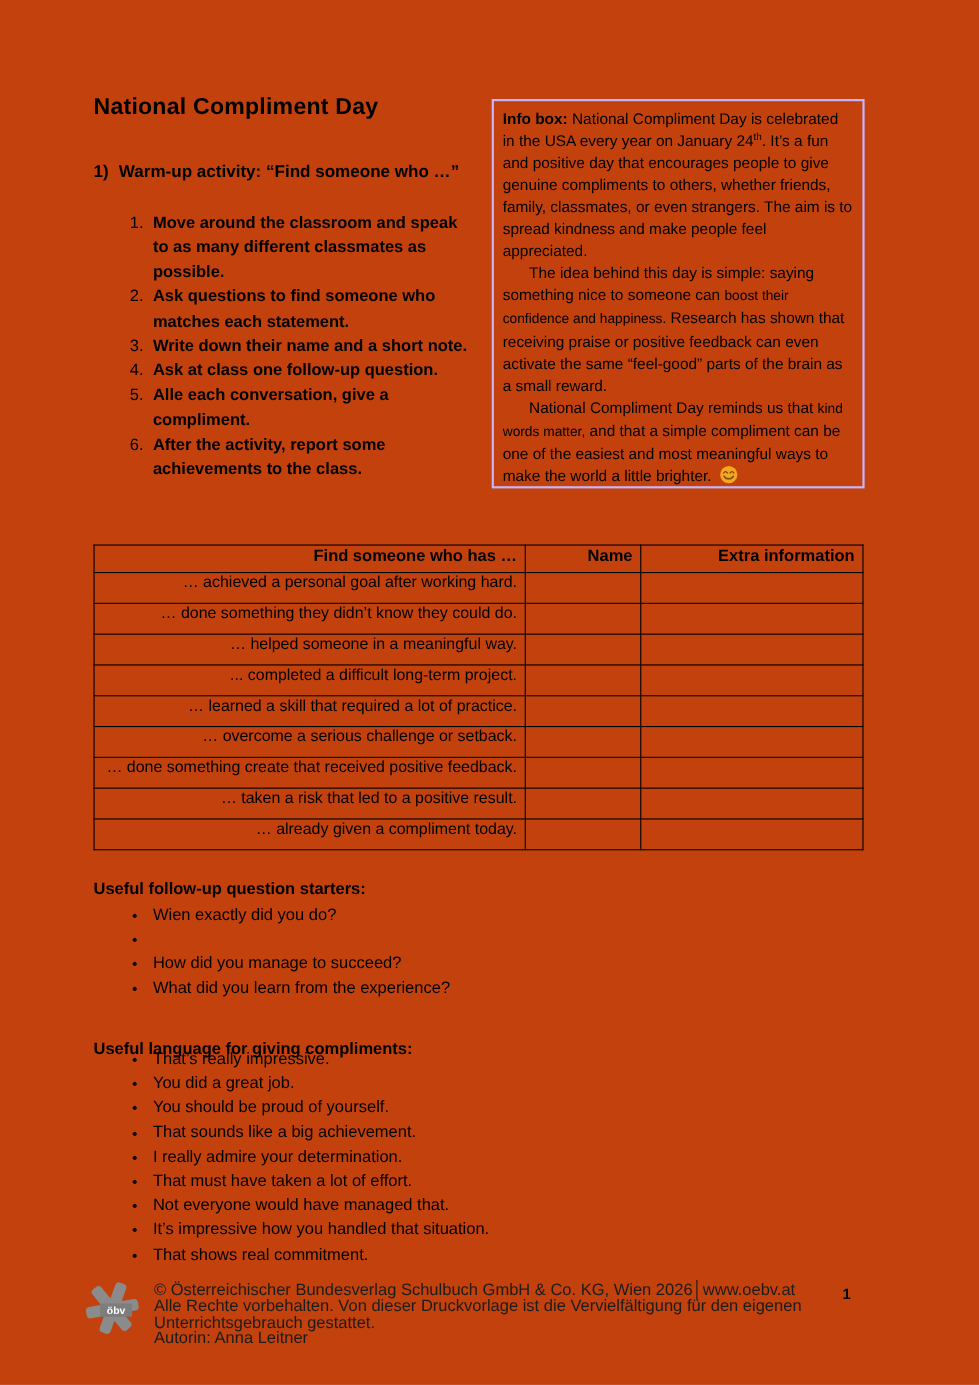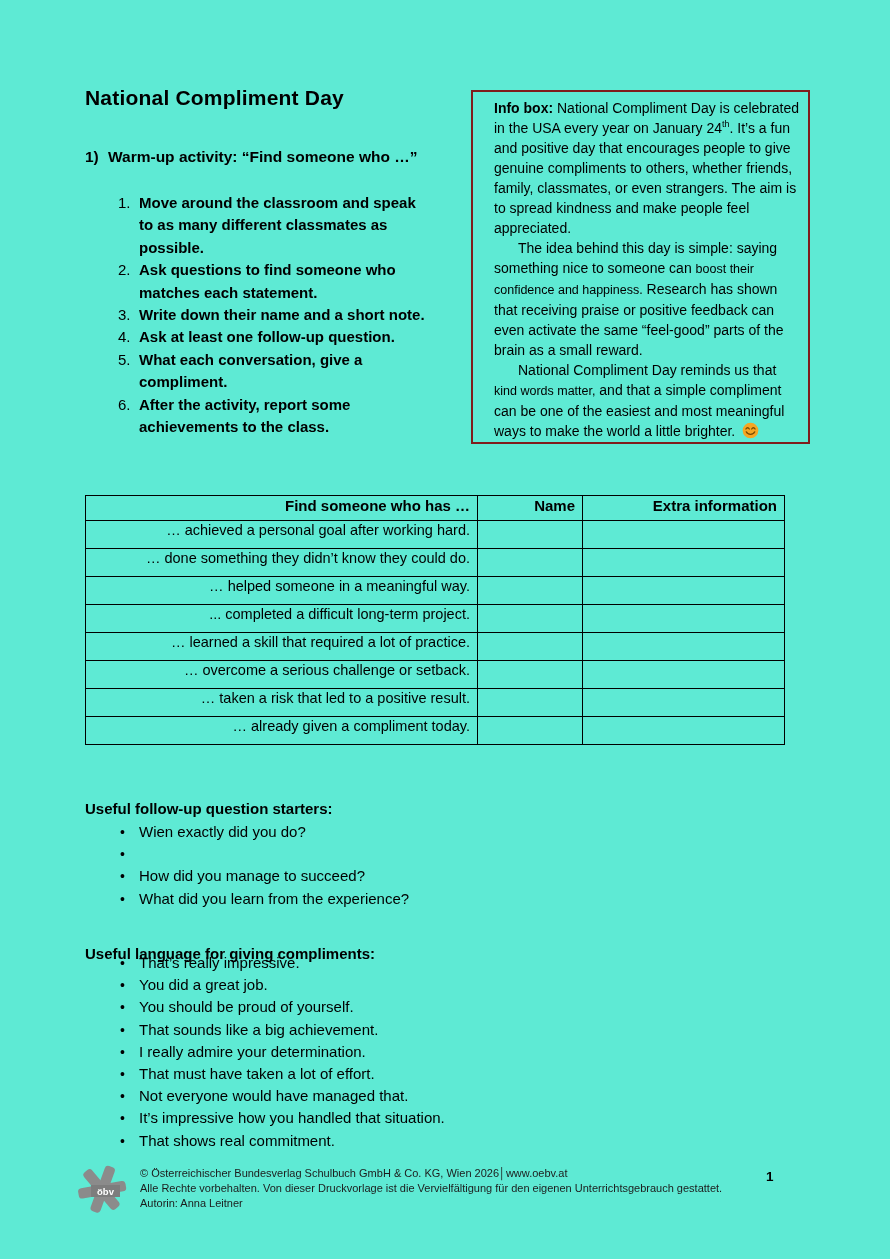--- a/index.html
+++ b/index.html
@@ -1,36 +1,36 @@
 <!DOCTYPE html>
 <html><head>
 <meta charset="utf-8">
 <style>
   * { margin:0; padding:0; box-sizing:border-box; }
   html,body { background:#e8e8e8; }
   .page {
     position:relative;
     width:890px; height:1259px;
-    background:#5eead4;
+    background:#c2410c;
     color:#000;
     font-family:"Liberation Sans", sans-serif;
     margin:0 auto;
     overflow:hidden;
   }
   .doc-title {
     position:absolute; left:85px; top:86px;
     font-size:21px; font-weight:bold; letter-spacing:0.2px;
   }
   
   .infobox {
     position:absolute; left:447px; top:90px;
     width:339px; height:354px;
-    border:2px solid #7f1d1d;
-    padding:6px 9px 0 21px;
-    font-size:14px; line-height:20px;margin-left:24px;
+    border:2px solid #c4b5fd;
+    padding:6px 9px 0 8px;
+    font-size:14px; line-height:20px;
   }
   .infobox p { margin:0; }
   .infobox p + p { text-indent:24px; }
   .run-b { font-weight:bold; }
   .run-s { font-size:12.5px; }
   .run-sup { vertical-align:super; font-size:9px; line-height:0; }
   .emoji-svg { width:17px; height:17px; vertical-align:-3px; margin-left:3px; }
   
   .warmup-heading {
     position:absolute; left:85px; top:148px;
@@ -69,21 +69,21 @@
     font-size:15px; line-height:22.2px;
   }
   #followup-list { top:821px; }
   #compliments-list { top:952px; }
   .bullet-item { display:flex; }
   .bullet-dot { width:19px; flex:none; font-size:14px; }
   
   .footer-logo { position:absolute; left:78px; top:1162px; width:54px; height:54px; }
   .footer-text {
     position:absolute; left:140px; top:1166px; width:640px;
-    font-size:11px; line-height:14.8px; color:#1c1c1c;
+    font-size:15px; line-height:14.8px; color:#1c1c1c;
   }
   .page-num {
     position:absolute; left:766px; top:1169px;
     font-size:13.5px; font-weight:bold;
   }
 </style>
 </head>
 <body>
 
 <div class="page">
@@ -116,25 +116,25 @@
       <div class="step">
         <span class="step-num">2.</span>
         <span class="step-text">Ask questions to find someone who matches each statement.</span>
       </div>
       <div class="step">
         <span class="step-num">3.</span>
         <span class="step-text">Write down their name and a short note.</span>
       </div>
       <div class="step">
         <span class="step-num">4.</span>
-        <span class="step-text">Ask at least one follow-up question.</span>
+        <span class="step-text">Ask at class one follow-up question.</span>
       </div>
       <div class="step">
         <span class="step-num">5.</span>
-        <span class="step-text">What each conversation, give a compliment.</span>
+        <span class="step-text">Alle each conversation, give a compliment.</span>
       </div>
       <div class="step">
         <span class="step-num">6.</span>
         <span class="step-text">After the activity, report some achievements to the class.</span>
       </div>
     </div>
 
   <table class="find-table">
     <colgroup>
       <col style="width:392px">
@@ -173,20 +173,25 @@
           <td>… learned a skill that required a lot of practice.</td>
           <td></td>
           <td></td>
         </tr>
         <tr>
           <td>… overcome a serious challenge or setback.</td>
           <td></td>
           <td></td>
         </tr>
         <tr>
+          <td>… done something create that received positive feedback.</td>
+          <td></td>
+          <td></td>
+        </tr>
+        <tr>
           <td>… taken a risk that led to a positive result.</td>
           <td></td>
           <td></td>
         </tr>
         <tr>
           <td>… already given a compliment today.</td>
           <td></td>
           <td></td>
         </tr>
       </tbody>

